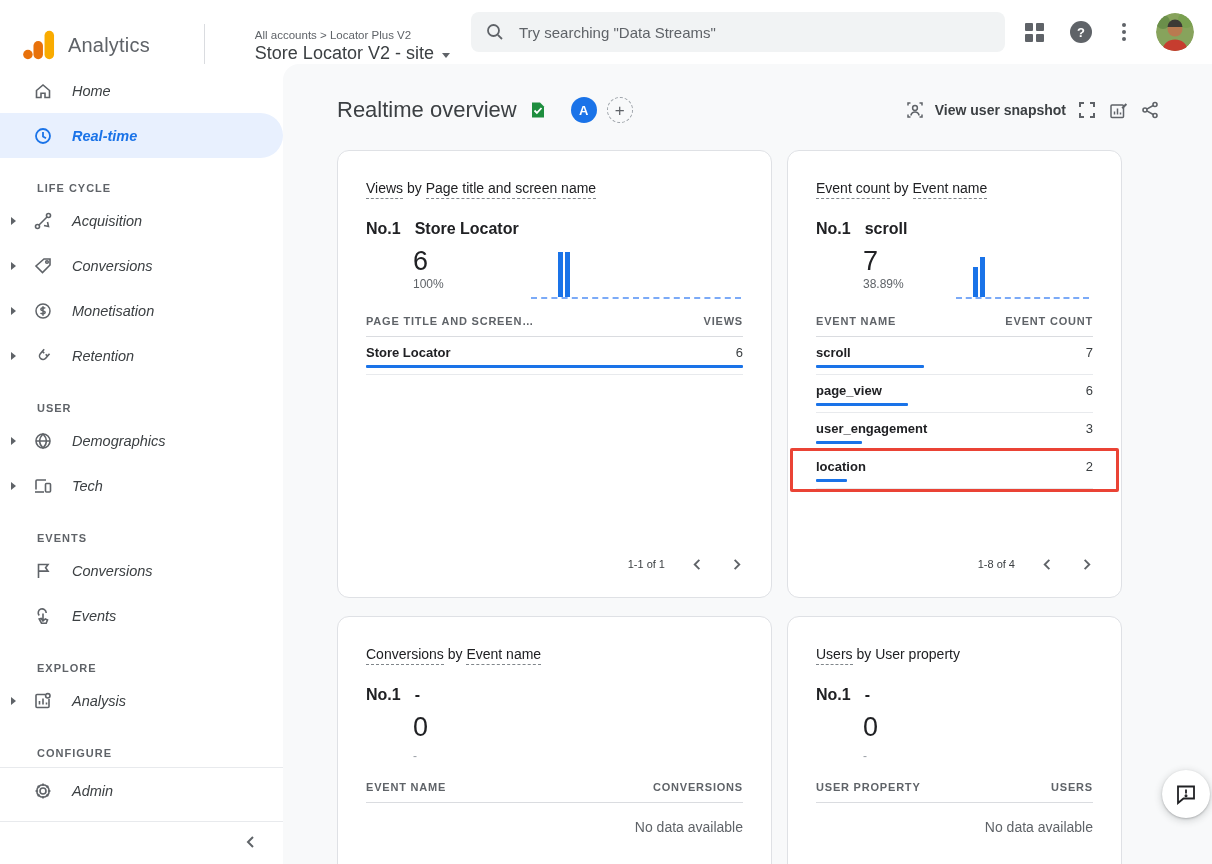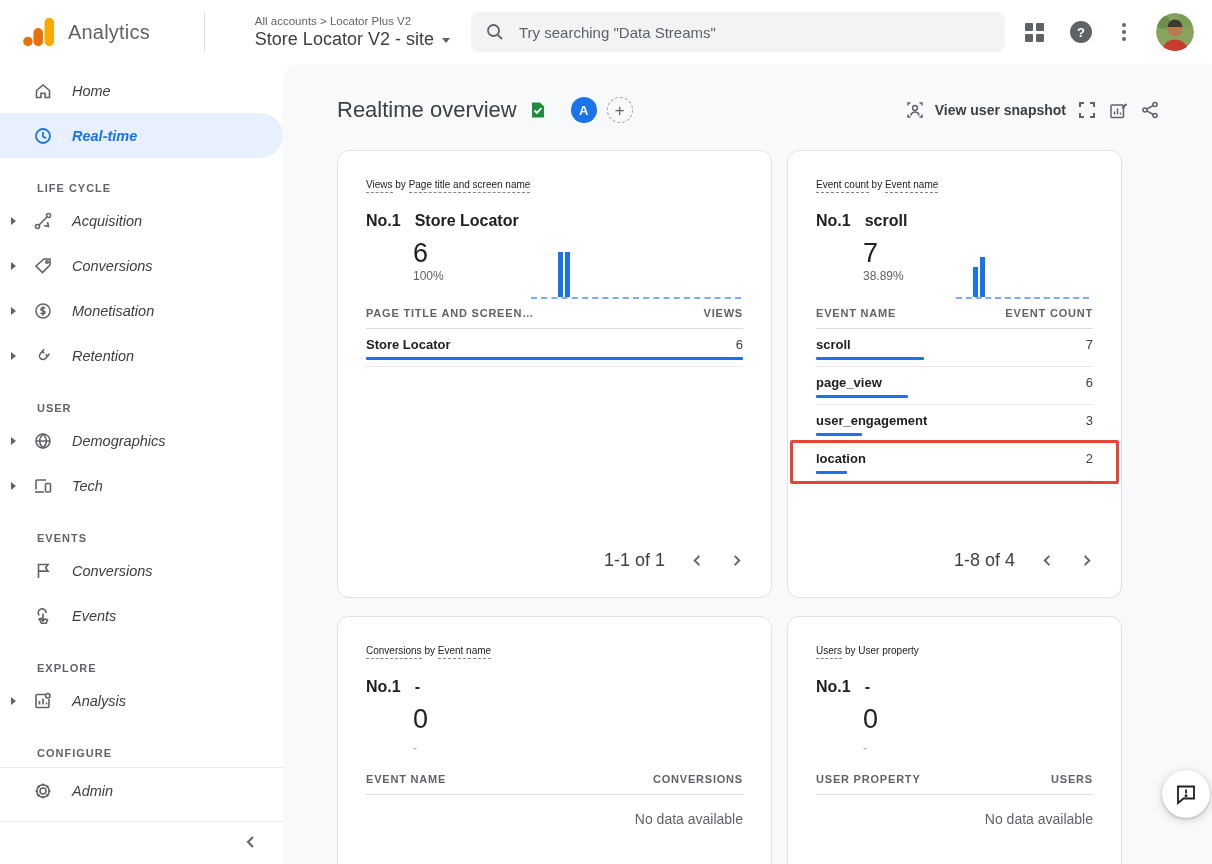--- a/index.html
+++ b/index.html
@@ -2,21 +2,21 @@
 <html><head>
 <meta charset="utf-8">
 <style>
   * { box-sizing: border-box; }
   html,body { margin:0; padding:0; }
   body {
     width:1212px; height:864px; overflow:hidden; position:relative;
     font-family:"Liberation Sans", sans-serif; background:#fff; color:#202124;
   }
   
-  .topbar { position:absolute; top:0; left:0; width:1212px; height:64px; background:#fff; display:flex; align-items:center; z-index:20;gap:32px; }
+  .topbar { position:absolute; top:0; left:0; width:1212px; height:64px; background:#fff; display:flex; align-items:flex-end; z-index:20;gap:32px; }
   .logo-wrap { margin-left:20px; display:flex; align-items:center; }
   .app-name { font-size:20px; color:#5f6368; margin-left:10px; letter-spacing:0.2px; }
   .tb-divider { width:1px; height:40px; background:#dadce0; margin:0 18px 0 22px; }
   .bc-small { font-size:11.5px; color:#5f6368; margin-bottom:2px; }
   .prop-row { display:flex; align-items:center; cursor:pointer; }
   .bc-prop { font-size:18px; color:#3c4043; }
   .caret-down { width:0; height:0; border-left:4.5px solid transparent; border-right:4.5px solid transparent; border-top:5px solid #5f6368; margin-left:8px; margin-top:3px; }
   .search { position:absolute; left:471px; top:12px; width:534px; height:40px; background:#f1f3f4; border-radius:8px; display:flex; align-items:center; padding:0 14px; }
   .search input { border:none; outline:none; background:transparent; font-size:15px; color:#202124; width:440px; margin-left:12px; font-family:"Liberation Sans",sans-serif; }
   .search input::placeholder { color:#5f6368; }
@@ -48,21 +48,21 @@
   .badge-a { width:26px; height:26px; border-radius:50%; background:#1a73e8; color:#fff; font-size:13px; font-weight:bold; display:flex; align-items:center; justify-content:center; margin-left:24px; cursor:pointer; }
   .badge-add { width:26px; height:26px; border-radius:50%; border:1px dashed #9aa0a6; color:#5f6368; font-size:17px; line-height:1; display:flex; align-items:center; justify-content:center; margin-left:10px; cursor:pointer; background:transparent; }
   .header-actions { margin-left:auto; display:flex; align-items:center; gap:11px; }
   .vus { display:flex; align-items:center; gap:10px; font-size:14px; color:#3c4043; font-weight:bold; cursor:pointer; }
   .ha-icon { color:#5f6368; display:flex; cursor:pointer; }
   
   .cards { display:grid; grid-template-columns:435px 335px; column-gap:15px; row-gap:18px; }
   .card { background:#fff; border:1px solid #dfe1e5; border-radius:12px; padding:24px 28px; position:relative; display:flex; flex-direction:column; }
   .card.tall { height:448px; }
   .card.short { height:400px; }
-  .card-title { font-size:10px; color:#202124; line-height:1.9; }
+  .card-title { font-size:14px; color:#202124; line-height:1.9; }
   .card-title .u { border-bottom:1.5px dashed #80868b; padding-bottom:2px; cursor:pointer; }
   .rank-row { margin-top:18px; font-size:16px; font-weight:bold; color:#202124; display:flex; }
   .rank-row .nm { margin-left:14px; }
   .metric-row { display:flex; margin-top:8px; }
   .value-block { margin-left:47px; }
   .big-value { font-size:27px; color:#202124; }
   .percent { font-size:12px; color:#5f6368; }
   .spark { position:absolute; top:98px; height:50px; border-bottom:2px dashed #7baaf7; }
   .spark.w1 { right:30px; width:210px; }
   .spark.w2 { right:32px; width:133px; }
@@ -72,21 +72,21 @@
   .table { margin-top:24px; }
   .table.mt-small { margin-top:18px; }
   .thead { display:flex; justify-content:space-between; font-size:11px; letter-spacing:0.8px; color:#5f6368; font-weight:bold; padding-bottom:9px; border-bottom:1px solid #dadce0; }
   .trow { position:relative; padding-top:8px; border-bottom:1px solid #e8eaed; }
   .row-line { display:flex; justify-content:space-between; font-size:13px; }
   .row-name { font-weight:bold; color:#202124; }
   .row-value { color:#3c4043; }
   .row-bar { height:3px; background:#1a73e8; margin-top:5px; margin-bottom:6px; border-radius:1px; }
   .trow.highlighted::after { content:""; position:absolute; left:-26px; right:-26px; top:-3px; bottom:-4px; border:3px solid #ea4335; border-radius:2px; pointer-events:none; }
   .card-spacer { flex:1; }
-  .pagination { display:flex; align-items:center; justify-content:flex-end; gap:26px; font-size:18px; color:#3c4043; padding-bottom:2px;margin-top:12px; }
+  .pagination { display:flex; align-items:flex-start; justify-content:flex-end; gap:26px; font-size:11px; color:#3c4043; padding-bottom:2px;margin-top:12px; }
   .pg-btn { display:flex; cursor:pointer; color:#5f6368; }
   .empty { text-align:right; font-size:14px; color:#5f6368; margin-top:16px; }
   .dash-sm { font-size:12px; color:#9aa0a6; margin-top:6px; }
   
   .feedback { position:absolute; left:1162px; top:770px; width:48px; height:48px; border-radius:50%; background:#fff; box-shadow:0 1px 2px rgba(60,64,67,.3), 0 2px 6px 2px rgba(60,64,67,.15); display:flex; align-items:center; justify-content:center; cursor:pointer; z-index:30; }
 </style>
 </head>
 <body>
 
 <div class="topbar">

